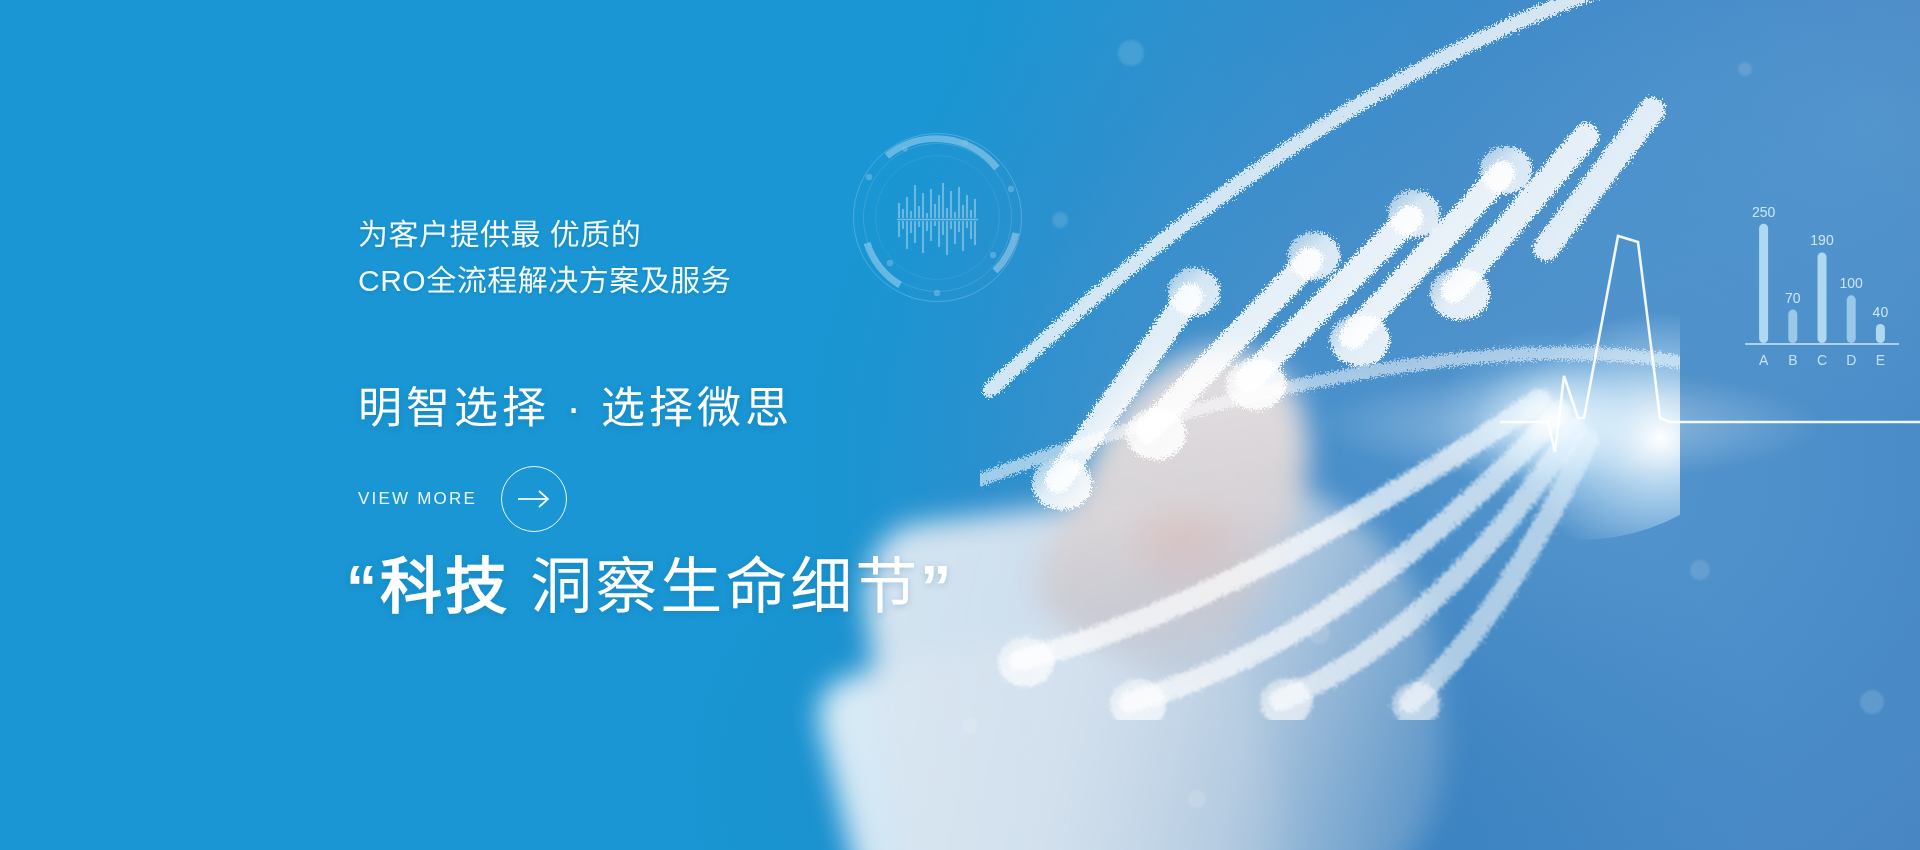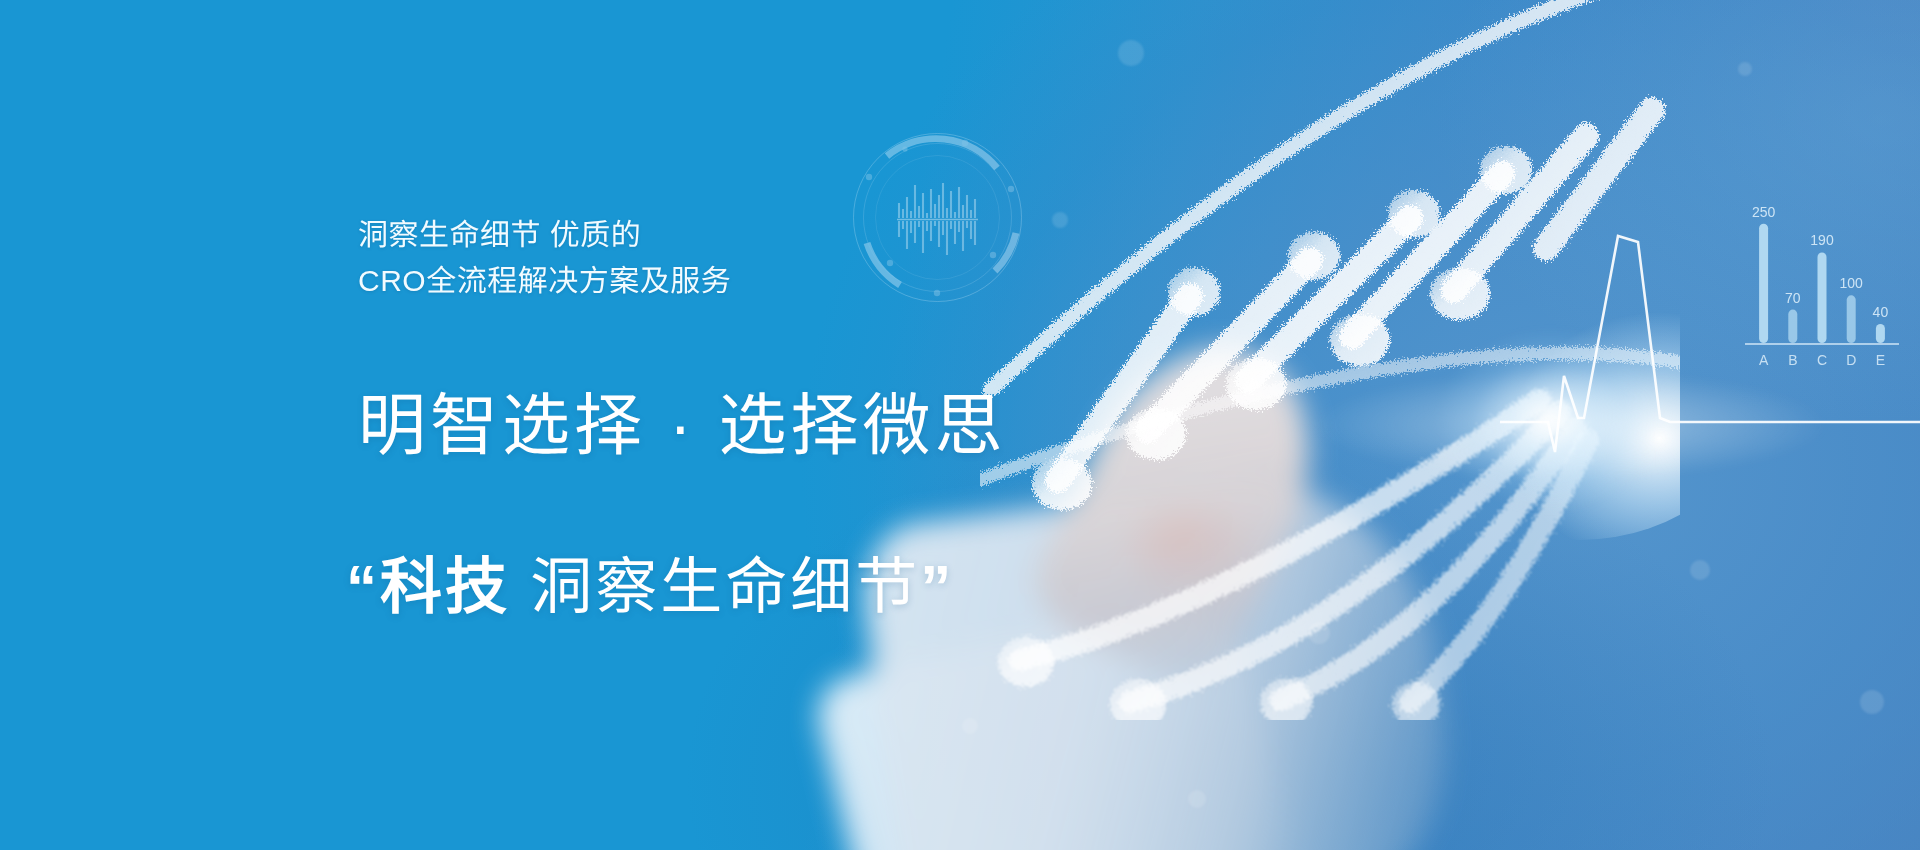--- a/index.html
+++ b/index.html
@@ -100,21 +100,21 @@
   }
   #subtitle{
     position:absolute;top:212px;left:0;
     font-size:30px;line-height:46px;font-weight:400;
     letter-spacing:.5px;color:#f2fbff;
     text-shadow:0 1px 3px rgba(12,80,130,.25);
     white-space:pre-line;
   }
   #headline{
     position:absolute;top:340px;left:0;
-    font-size:68px;line-height:78px;font-weight:400;
+    font-size:44px;line-height:78px;font-weight:400;
     letter-spacing:4px;color:#ffffff;
     text-shadow:0 2px 6px rgba(12,80,130,.22);
     white-space:nowrap;
   }
 
   #viewmore{
     position:absolute;top:466px;left:0;
     display:flex;align-items:center;gap:24px;
     cursor:pointer;
   }
@@ -326,24 +326,33 @@
   <div class="bokeh" style="left:1052px;top:212px;width:16px;height:16px;"></div>
   <div class="bokeh" style="left:1308px;top:622px;width:22px;height:22px;"></div>
   <div class="bokeh" style="left:1188px;top:790px;width:18px;height:18px;"></div>
   <div class="bokeh" style="left:1690px;top:560px;width:20px;height:20px;"></div>
   <div class="bokeh" style="left:1860px;top:690px;width:24px;height:24px;"></div>
   <div class="bokeh" style="left:1738px;top:62px;width:14px;height:14px;"></div>
   <div class="bokeh" style="left:962px;top:718px;width:16px;height:16px;"></div>
 
   <div id="copy">
 
-    <div id="subtitle">洞察生命细节 优质的
+    <div id="subtitle">为客户提供最 优质的
 CRO全流程解决方案及服务</div>
 
     <h1 id="headline">明智选择 · 选择微思</h1>
 
+    <div id="viewmore">
+      <span id="viewmore-label">VIEW MORE</span>
+      <span id="viewmore-circle">
+        <svg width="34" height="18" viewBox="0 0 34 18" xmlns="http://www.w3.org/2000/svg" aria-hidden="true">
+          <line x1="1" y1="9" x2="31" y2="9" stroke="#ffffff" stroke-width="1.7"></line>
+          <polyline points="22,1 31,9 22,17" fill="none" stroke="#ffffff" stroke-width="1.7"></polyline>
+        </svg>
+      </span>
+    </div>
 
     <div id="quote">
       <span class="q-mark">“</span><span class="q-strong">科技</span><span class="q-light"> 洞察生命细节</span><span class="q-mark">”</span>
     </div>
 
   </div>
 </div>
 
 </body></html>

